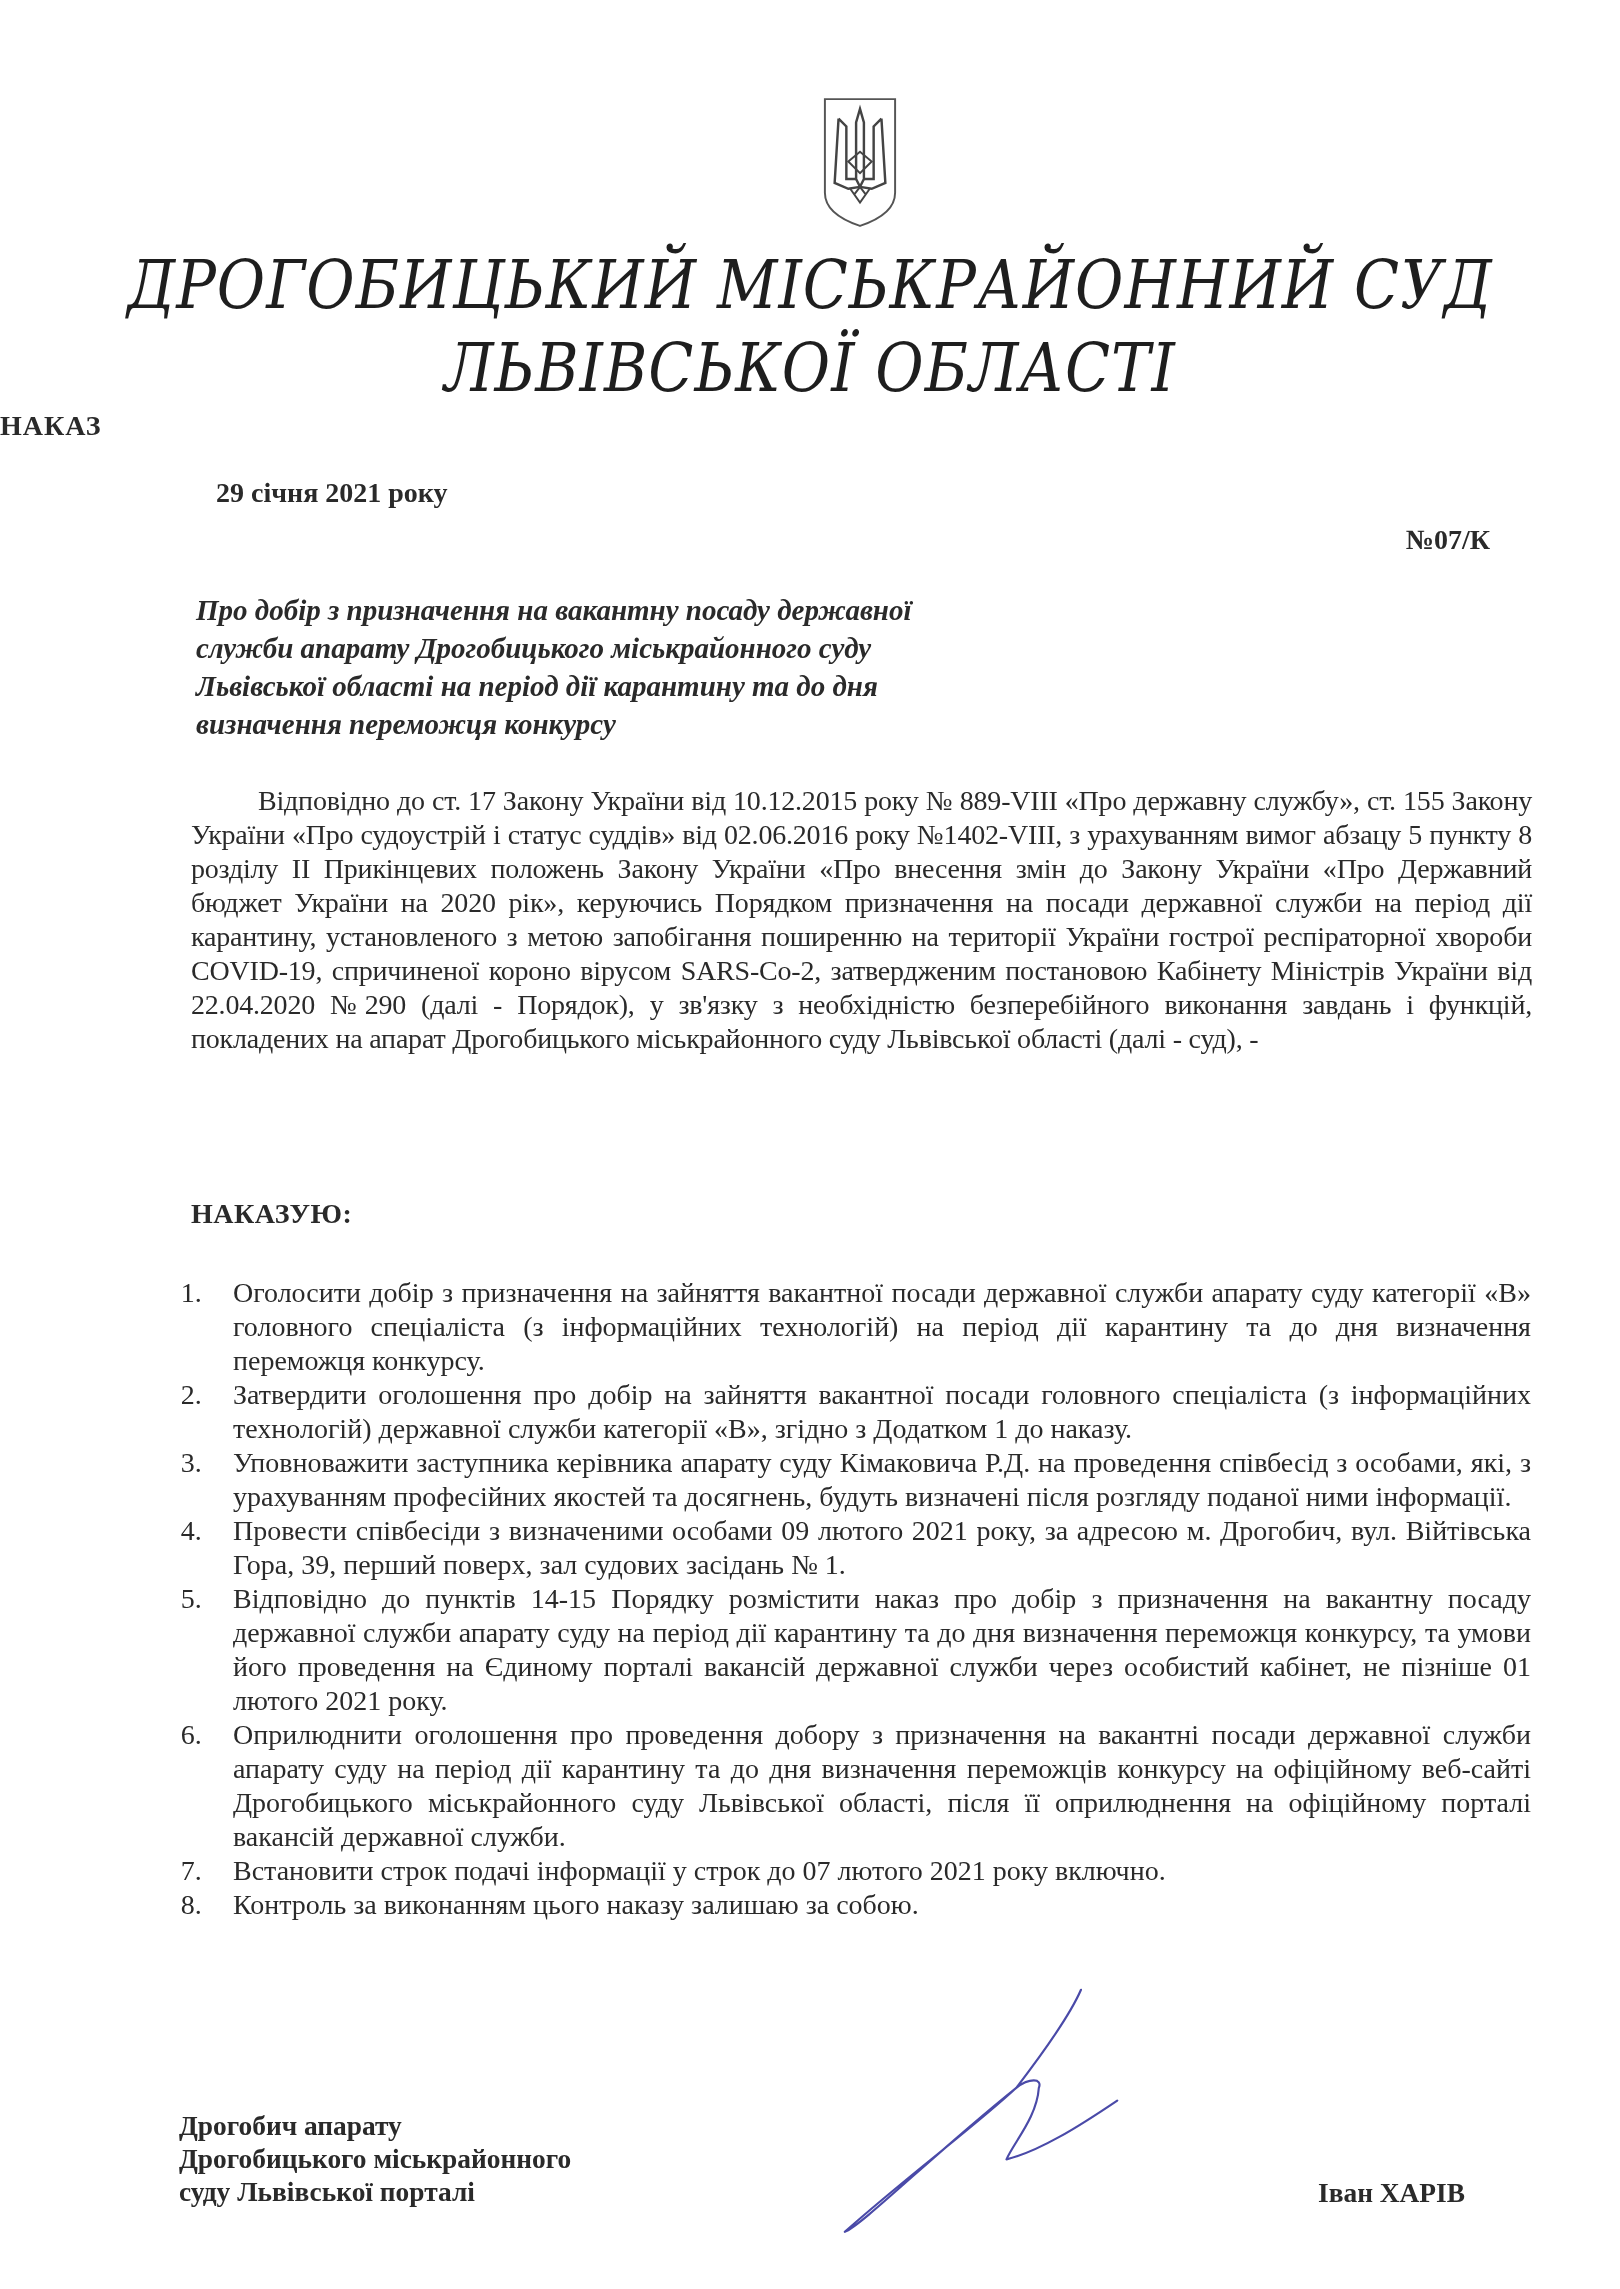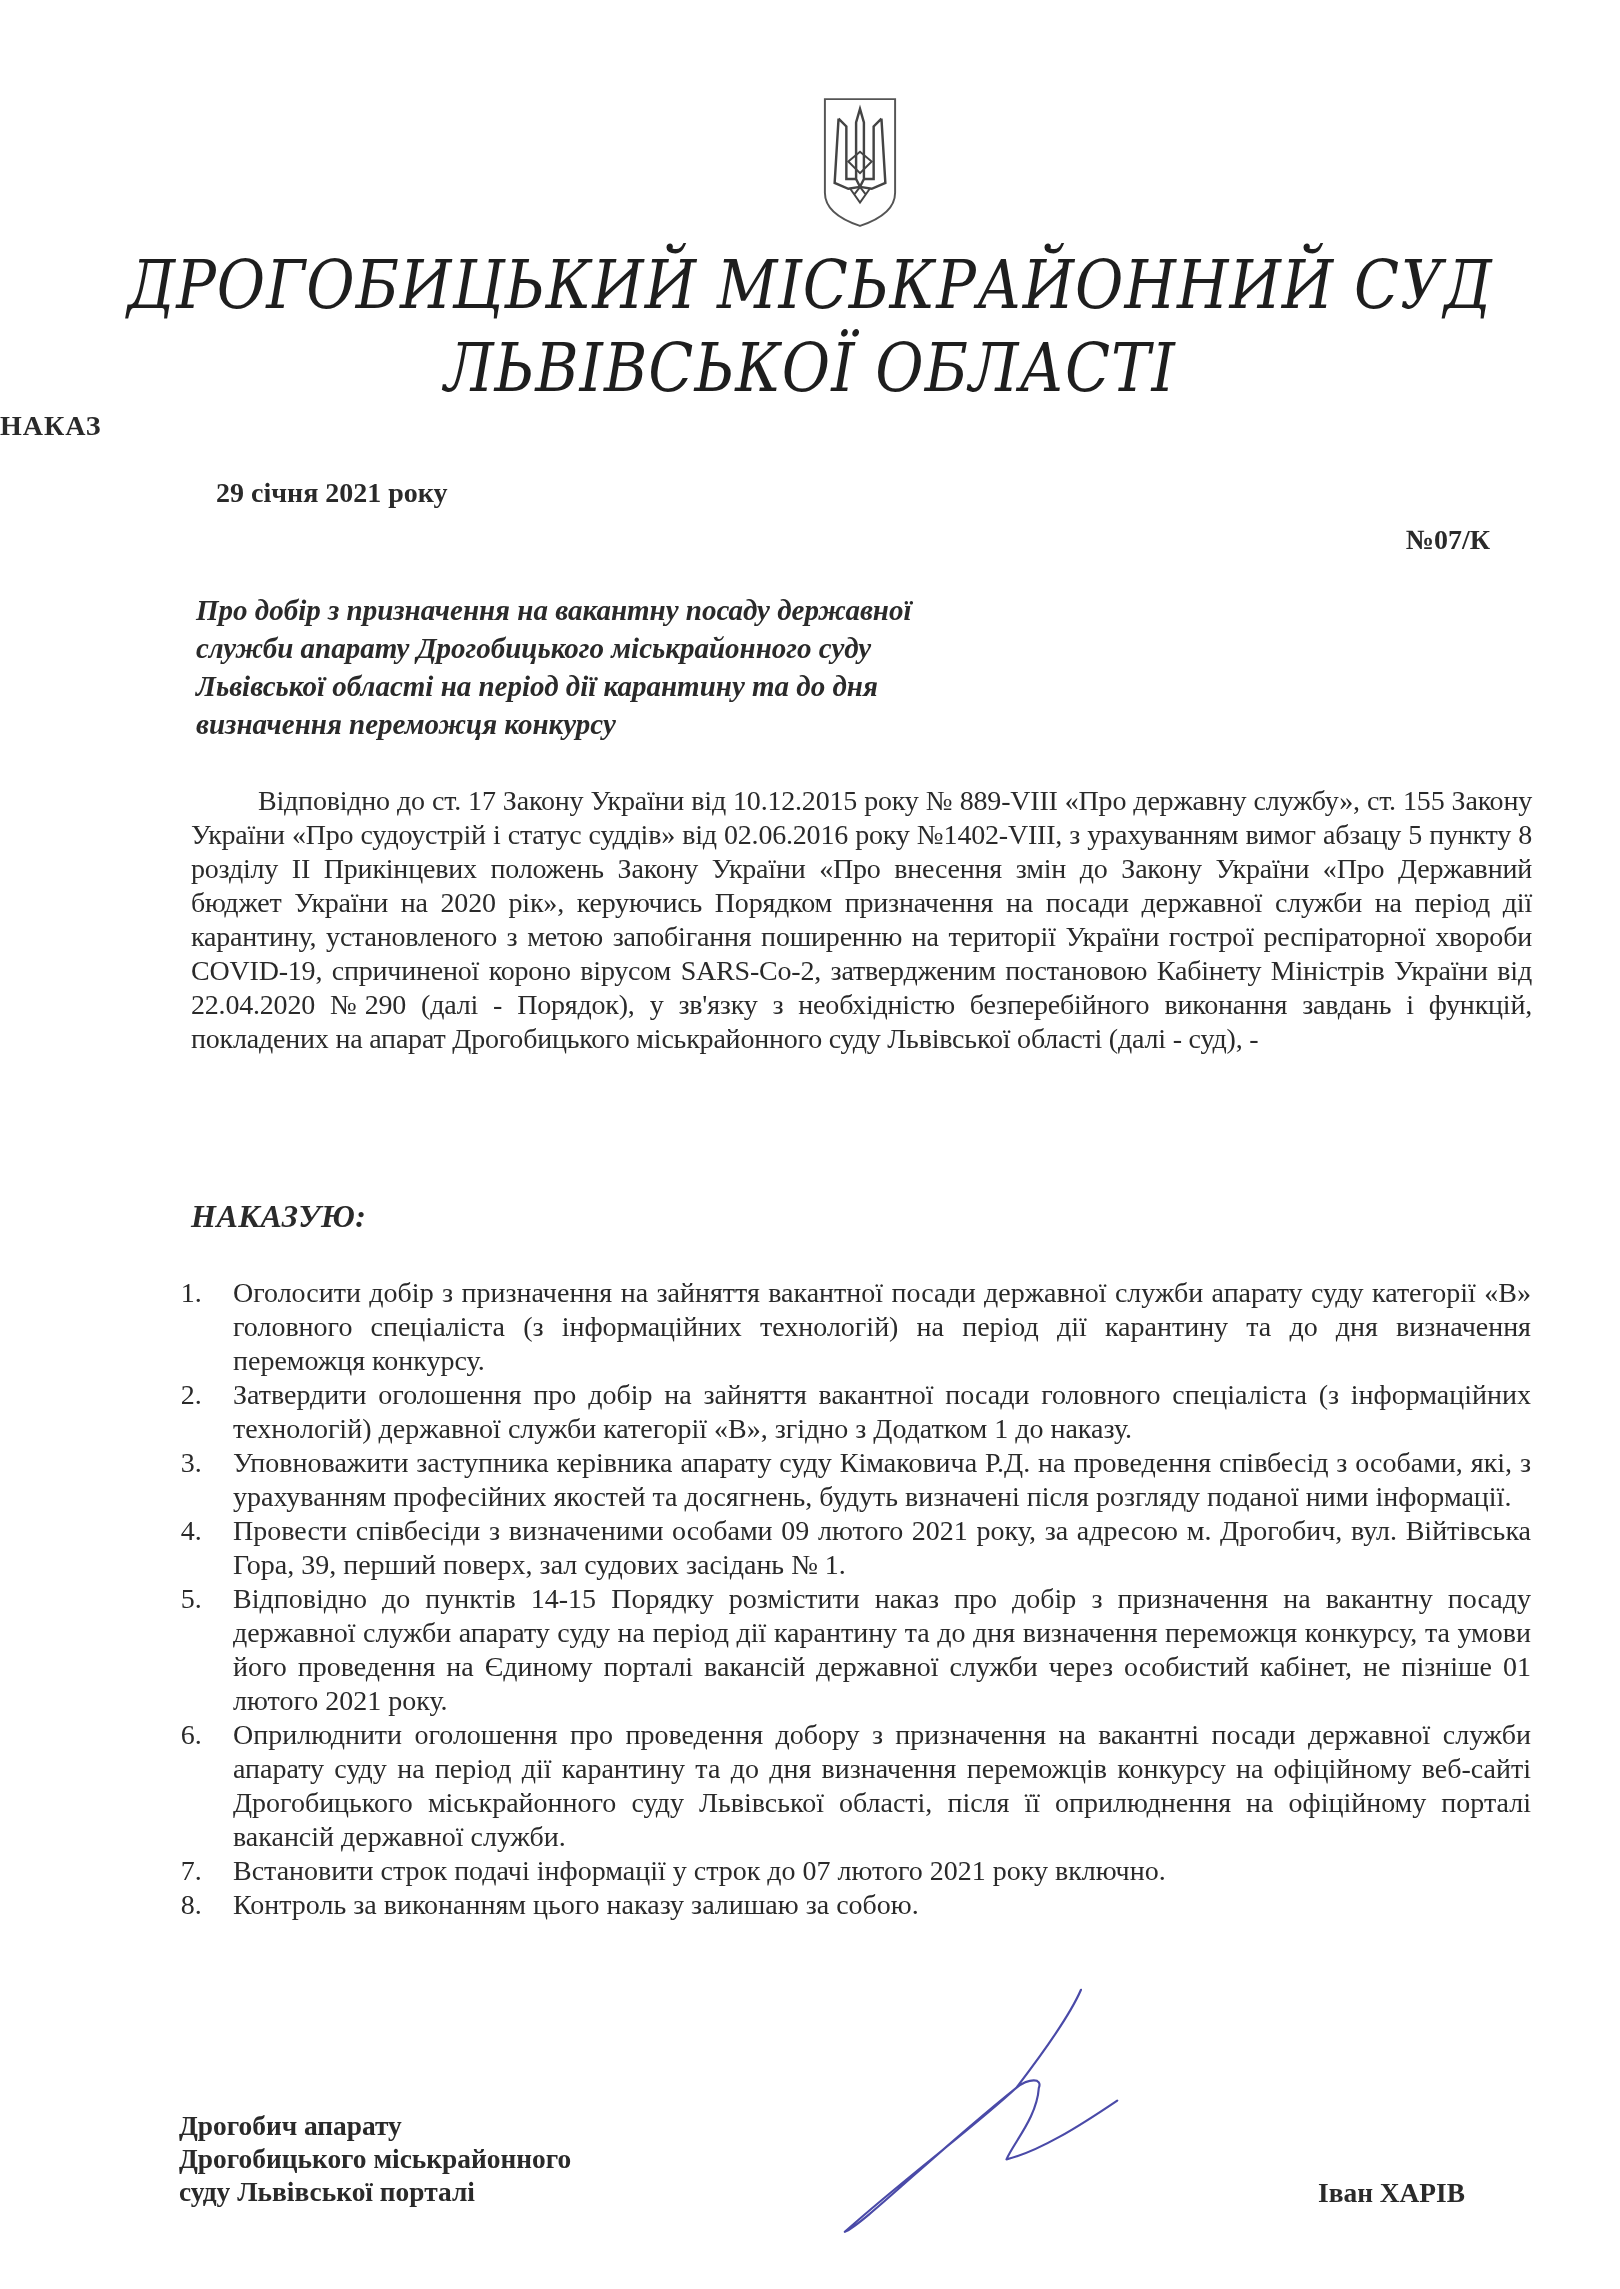--- a/index.html
+++ b/index.html
@@ -23,21 +23,21 @@
   #order-number { right: 130px; top: 524px; font-size: 28px; font-weight: bold; }
   #subject {
     left: 196px; top: 549px; width: 804px;
     font-size: 29px; font-style: italic; font-weight: bold; line-height: 38px; margin-top: 42px;
   }
   #preamble {
     left: 191px; top: 784px; width: 1341px;
     font-size: 28px; line-height: 34px; text-align: justify; text-indent: 67px;
     letter-spacing: -0.2px;
   }
-  #nakazuyu { left: 191px; top: 1198px; font-size: 32px; font-weight: bold; letter-spacing: 0.5px; font-style: italic; }
+  #nakazuyu { left: 191px; top: 1198px; font-size: 28px; font-weight: bold; letter-spacing: 0.5px; }
   #orders {
     left: 169px; top: 1276px; width: 1362px; margin: 0; padding: 0; list-style: none;
     font-size: 28px; line-height: 34px;
   }
   #orders li { position: relative; padding-left: 64px; text-align: justify; }
   #orders li .num { position: absolute; left: 11.8px; top: 0; }
   #sig-block {
     left: 179px; top: 2110px; font-size: 27.4px; font-weight: bold; line-height: 33px;
   }
   #signer-name { left: 1318px; top: 2178px; font-size: 27.4px; font-weight: bold; }

